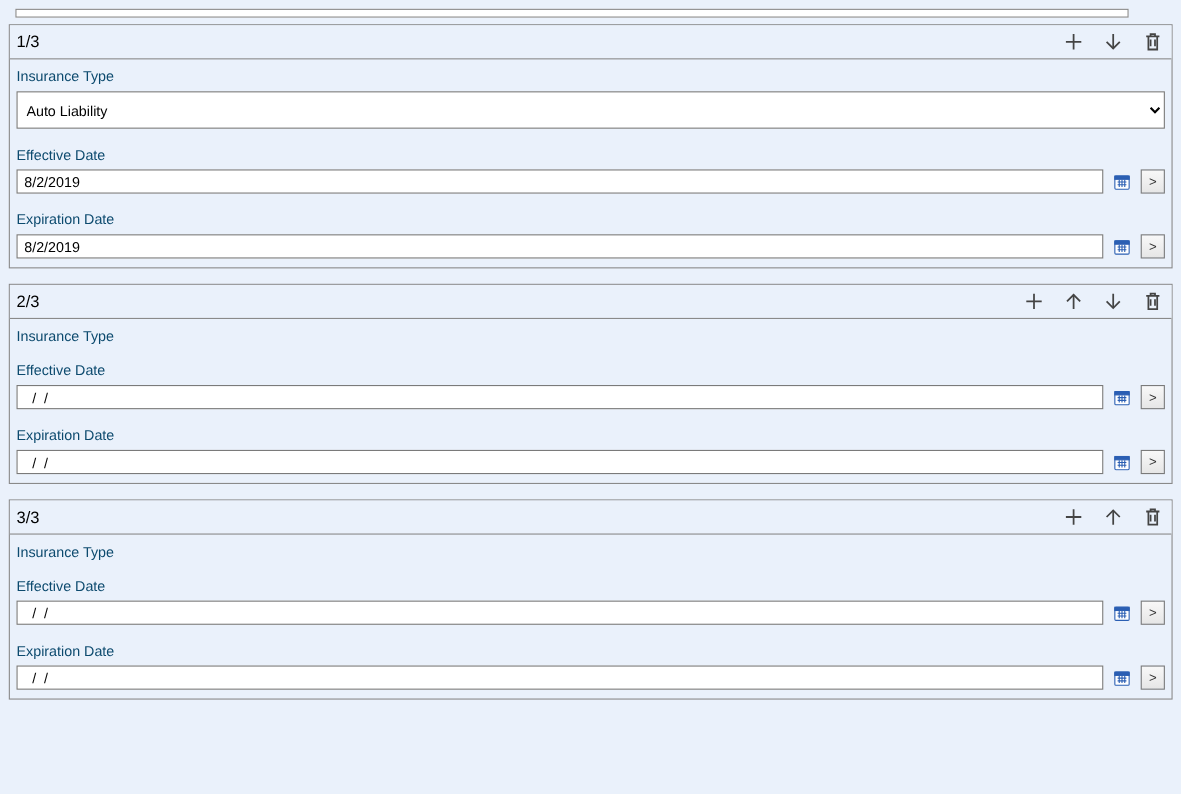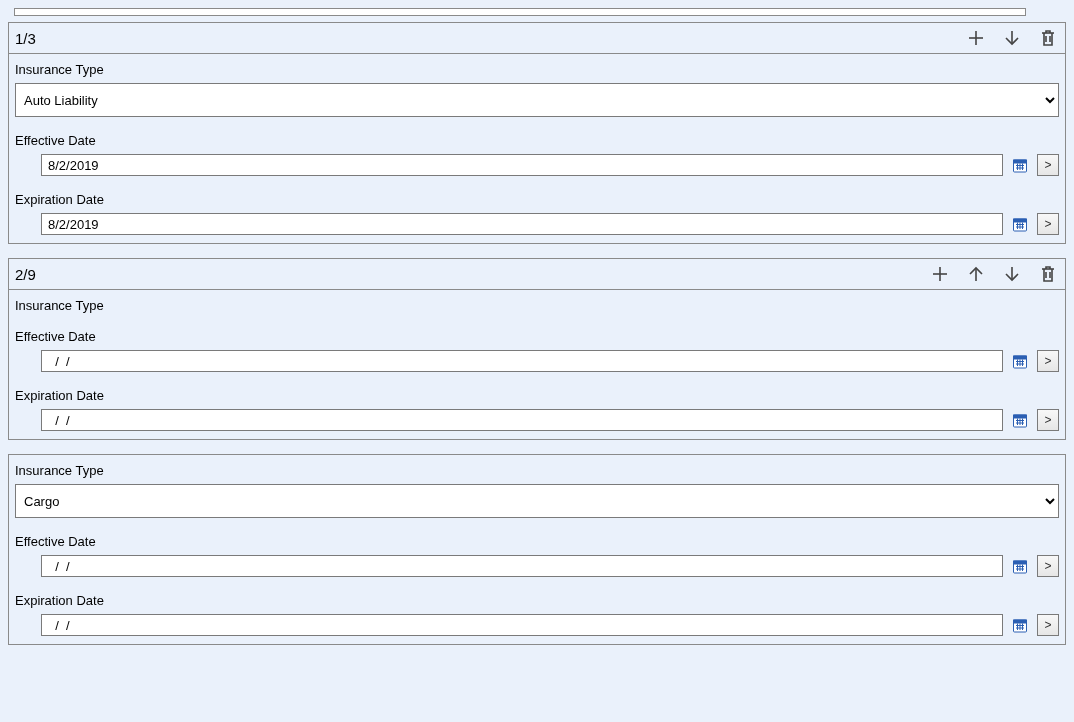--- a/index.html
+++ b/index.html
@@ -49,40 +49,39 @@
     color: #444;
     cursor: pointer;
   }
   .hdr-icon svg { width: 18px; height: 18px; stroke: #444; stroke-width: 1.6; fill: none; }
   .field-block {
     padding: 8px 6px 2px 6px;
   }
   .field-label {
     font-size: 13px;
     margin-bottom: 6px;
-    color: #000000;
+    color: #0c4a6e;
   }
   .select-wrap {
     position: relative;
     margin-bottom: 6px;
   }
   select.full {
     width: 100%;
     height: 34px;
     border: 1px solid #7a7a7a;
     background: #fff;
     font-size: 13px;
     padding: 1px 4px;
   }
   .date-row {
     display: flex;
     align-items: center;
     gap: 8px;
     margin-bottom: 6px;
-    margin-left: 26px;
   }
   input.date-input {
     flex: 1;
     height: 22px;
     border: 1px solid #7a7a7a;
     background: #fff;
     font-size: 13px;
     padding: 2px 6px;
     font-family: Arial, sans-serif;
   }
@@ -162,21 +161,21 @@
             <svg class="cal-icon" viewBox="0 0 16 16">
               <use href="#icon-cal"></use>
             </svg>
           </span>
           <span class="chevron-btn">&gt;</span>
         </div>
       </div>
     </div>
     <div class="record-card">
       <div class="record-header">
-        <span class="record-counter">2/9</span>
+        <span class="record-counter">2/3</span>
         <div class="record-actions">
           <span class="hdr-icon">
             <svg viewBox="0 0 18 18">
               <use href="#icon-plus"></use>
             </svg>
           </span>
           <span class="hdr-icon">
             <svg viewBox="0 0 18 18">
               <use href="#icon-up"></use>
             </svg>
@@ -215,23 +214,42 @@
           <span class="cal-btn">
             <svg class="cal-icon" viewBox="0 0 16 16">
               <use href="#icon-cal"></use>
             </svg>
           </span>
           <span class="chevron-btn">&gt;</span>
         </div>
       </div>
     </div>
     <div class="record-card">
+      <div class="record-header">
+        <span class="record-counter">3/3</span>
+        <div class="record-actions">
+          <span class="hdr-icon">
+            <svg viewBox="0 0 18 18">
+              <use href="#icon-plus"></use>
+            </svg>
+          </span>
+          <span class="hdr-icon">
+            <svg viewBox="0 0 18 18">
+              <use href="#icon-up"></use>
+            </svg>
+          </span>
+          <span class="hdr-icon">
+            <svg viewBox="0 0 18 18">
+              <use href="#icon-trash"></use>
+            </svg>
+          </span>
+        </div>
+      </div>
       <div class="field-block">
         <div class="field-label">Insurance Type</div>
-        <div class="select-wrap"><select class="full"><option>Auto Liability</option><option>Excess Liability</option><option selected="">Cargo</option></select></div>
       </div>
       <div class="field-block">
         <div class="field-label">Effective Date</div>
         <div class="date-row">
           <input class="date-input" value="  /  /" style="">
           <span class="cal-btn">
             <svg class="cal-icon" viewBox="0 0 16 16">
               <use href="#icon-cal"></use>
             </svg>
           </span>

